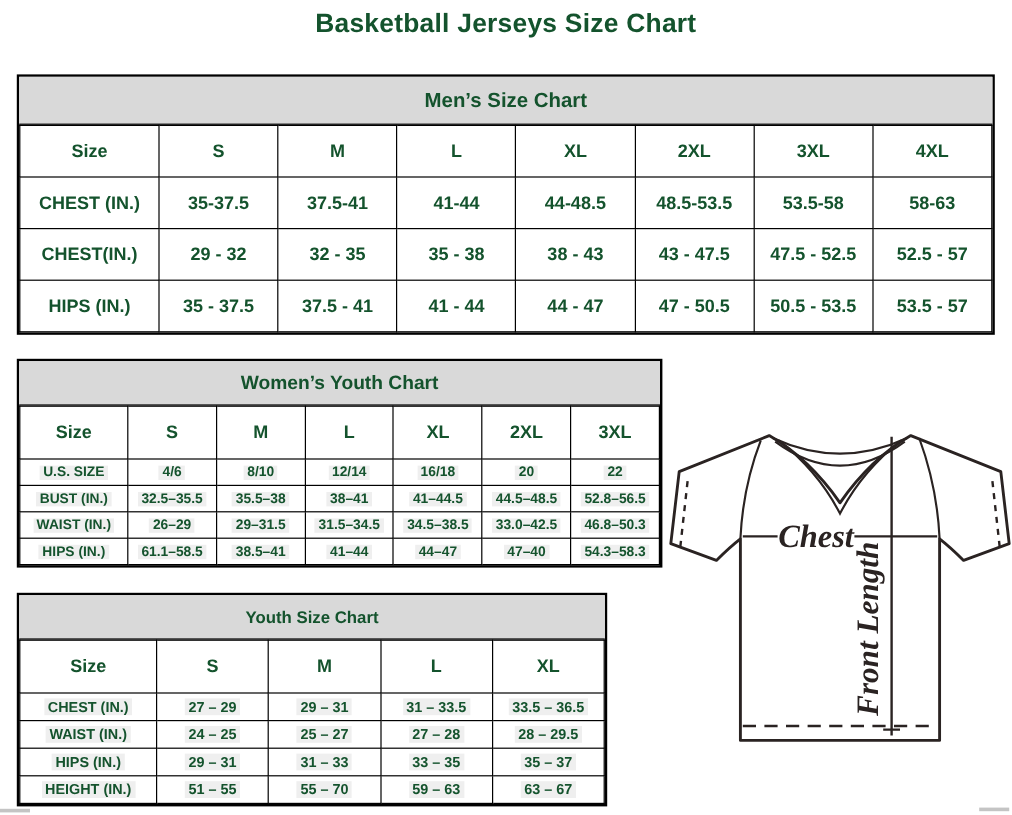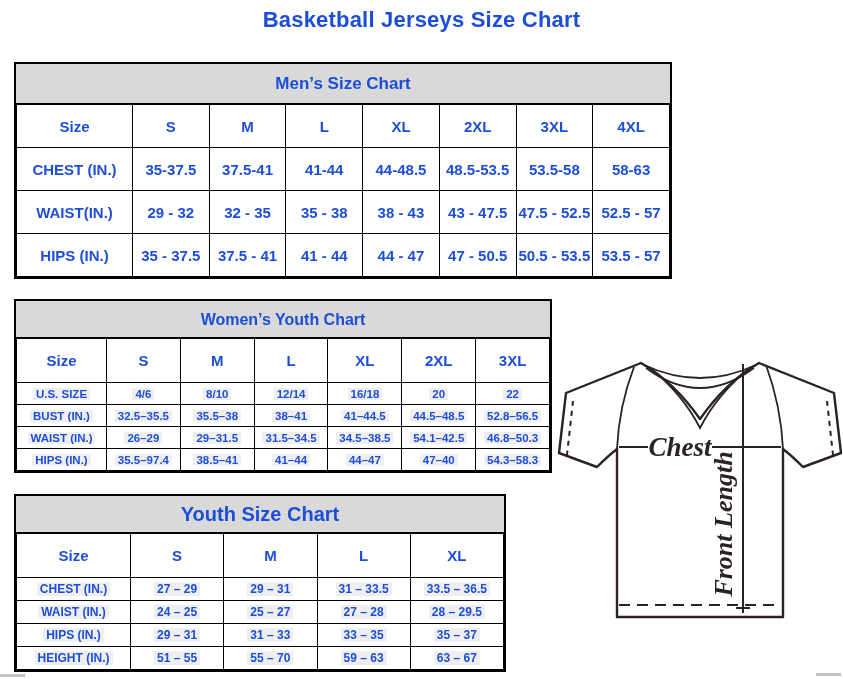--- a/index.html
+++ b/index.html
@@ -1,54 +1,54 @@
 <!DOCTYPE html>
 <html><head>
 <meta charset="utf-8">
 <style>
   * { margin:0; padding:0; box-sizing:border-box; }
   html,body { background:#ffffff; }
   .page {
     position:relative; width:843px; height:679px; background:#ffffff;
-    font-family:"Liberation Sans", sans-serif; color:#1d4ed8;
+    font-family:"Liberation Sans", sans-serif; color:#14532d;
     overflow:hidden;
   }
   .page-title {
     position:absolute; top:7px; left:0; width:100%;
     text-align:center; font-size:22px; font-weight:bold; letter-spacing:0.2px;
   }
   .tbl-section { position:absolute; border:2px solid #000; background:#fff; }
   .tbl-title {
     background:#d9d9d9; border-bottom:1px solid #000;
     text-align:center; font-weight:bold;
   }
   table { border-collapse:collapse; table-layout:fixed; width:100%; }
   th, td {
     border:1px solid #000; text-align:center; vertical-align:middle;
     font-weight:bold; padding:0;
   }
   
-  .mens-section { left:14px; top:62px; width:658px; }
+  .mens-section { left:14px; top:62px; width:815px; }
   .mens-section .tbl-title { height:40px; line-height:40px; font-size:17px; }
   .mens th:first-child { width:116px; }
   .mens thead tr { height:43px; }
   .mens thead { font-size:15px; }
   .mens tbody tr { height:43px; }
   .mens tbody { font-size:15px; }
   
   .womens-section { left:14px; top:299px; width:538px; }
   .womens-section .tbl-title { height:37px; line-height:37px; font-size:16px; }
   .womens th:first-child { width:90px; }
   .womens thead tr { height:44px; }
   .womens thead { font-size:15px; }
   .womens tbody tr { height:22px; }
   .womens tbody { font-size:11.5px; }
   
   .youth-section { left:14px; top:494px; width:492px; }
-  .youth-section .tbl-title { height:37px; line-height:37px; font-size:20px; }
+  .youth-section .tbl-title { height:37px; line-height:37px; font-size:14px; }
   .youth th:first-child { width:114px; }
   .youth thead tr { height:44px; }
   .youth thead { font-size:15px; }
   .youth tbody tr { height:23px; }
   .youth tbody { font-size:12px; }
   
   .highlighted tbody .cell-text { background:#efefef; padding:0 3px; }
   
   .jersey-diagram { position:absolute; left:556px; top:356px; width:287px; height:277px; }
   .jersey-diagram path, .jersey-diagram line { fill:none; stroke:#2a2322; }
@@ -88,21 +88,21 @@
             <th><span class="cell-text">CHEST (IN.)</span></th>
             <td><span class="cell-text">35-37.5</span></td>
             <td><span class="cell-text">37.5-41</span></td>
             <td><span class="cell-text">41-44</span></td>
             <td><span class="cell-text">44-48.5</span></td>
             <td><span class="cell-text">48.5-53.5</span></td>
             <td><span class="cell-text">53.5-58</span></td>
             <td><span class="cell-text">58-63</span></td>
           </tr>
           <tr>
-            <th><span class="cell-text">WAIST(IN.)</span></th>
+            <th><span class="cell-text">CHEST(IN.)</span></th>
             <td><span class="cell-text">29 - 32</span></td>
             <td><span class="cell-text">32 - 35</span></td>
             <td><span class="cell-text">35 - 38</span></td>
             <td><span class="cell-text">38 - 43</span></td>
             <td><span class="cell-text">43 - 47.5</span></td>
             <td><span class="cell-text">47.5 - 52.5</span></td>
             <td><span class="cell-text">52.5 - 57</span></td>
           </tr>
           <tr>
             <th><span class="cell-text">HIPS (IN.)</span></th>
@@ -150,26 +150,26 @@
             <td><span class="cell-text">41–44.5</span></td>
             <td><span class="cell-text">44.5–48.5</span></td>
             <td><span class="cell-text">52.8–56.5</span></td>
           </tr>
           <tr>
             <th><span class="cell-text">WAIST (IN.)</span></th>
             <td><span class="cell-text">26–29</span></td>
             <td><span class="cell-text">29–31.5</span></td>
             <td><span class="cell-text">31.5–34.5</span></td>
             <td><span class="cell-text">34.5–38.5</span></td>
-            <td><span class="cell-text">54.1–42.5</span></td>
+            <td><span class="cell-text">33.0–42.5</span></td>
             <td><span class="cell-text">46.8–50.3</span></td>
           </tr>
           <tr>
             <th><span class="cell-text">HIPS (IN.)</span></th>
-            <td><span class="cell-text">35.5–97.4</span></td>
+            <td><span class="cell-text">61.1–58.5</span></td>
             <td><span class="cell-text">38.5–41</span></td>
             <td><span class="cell-text">41–44</span></td>
             <td><span class="cell-text">44–47</span></td>
             <td><span class="cell-text">47–40</span></td>
             <td><span class="cell-text">54.3–58.3</span></td>
           </tr>
         </tbody>
       </table>
   </section>
 

